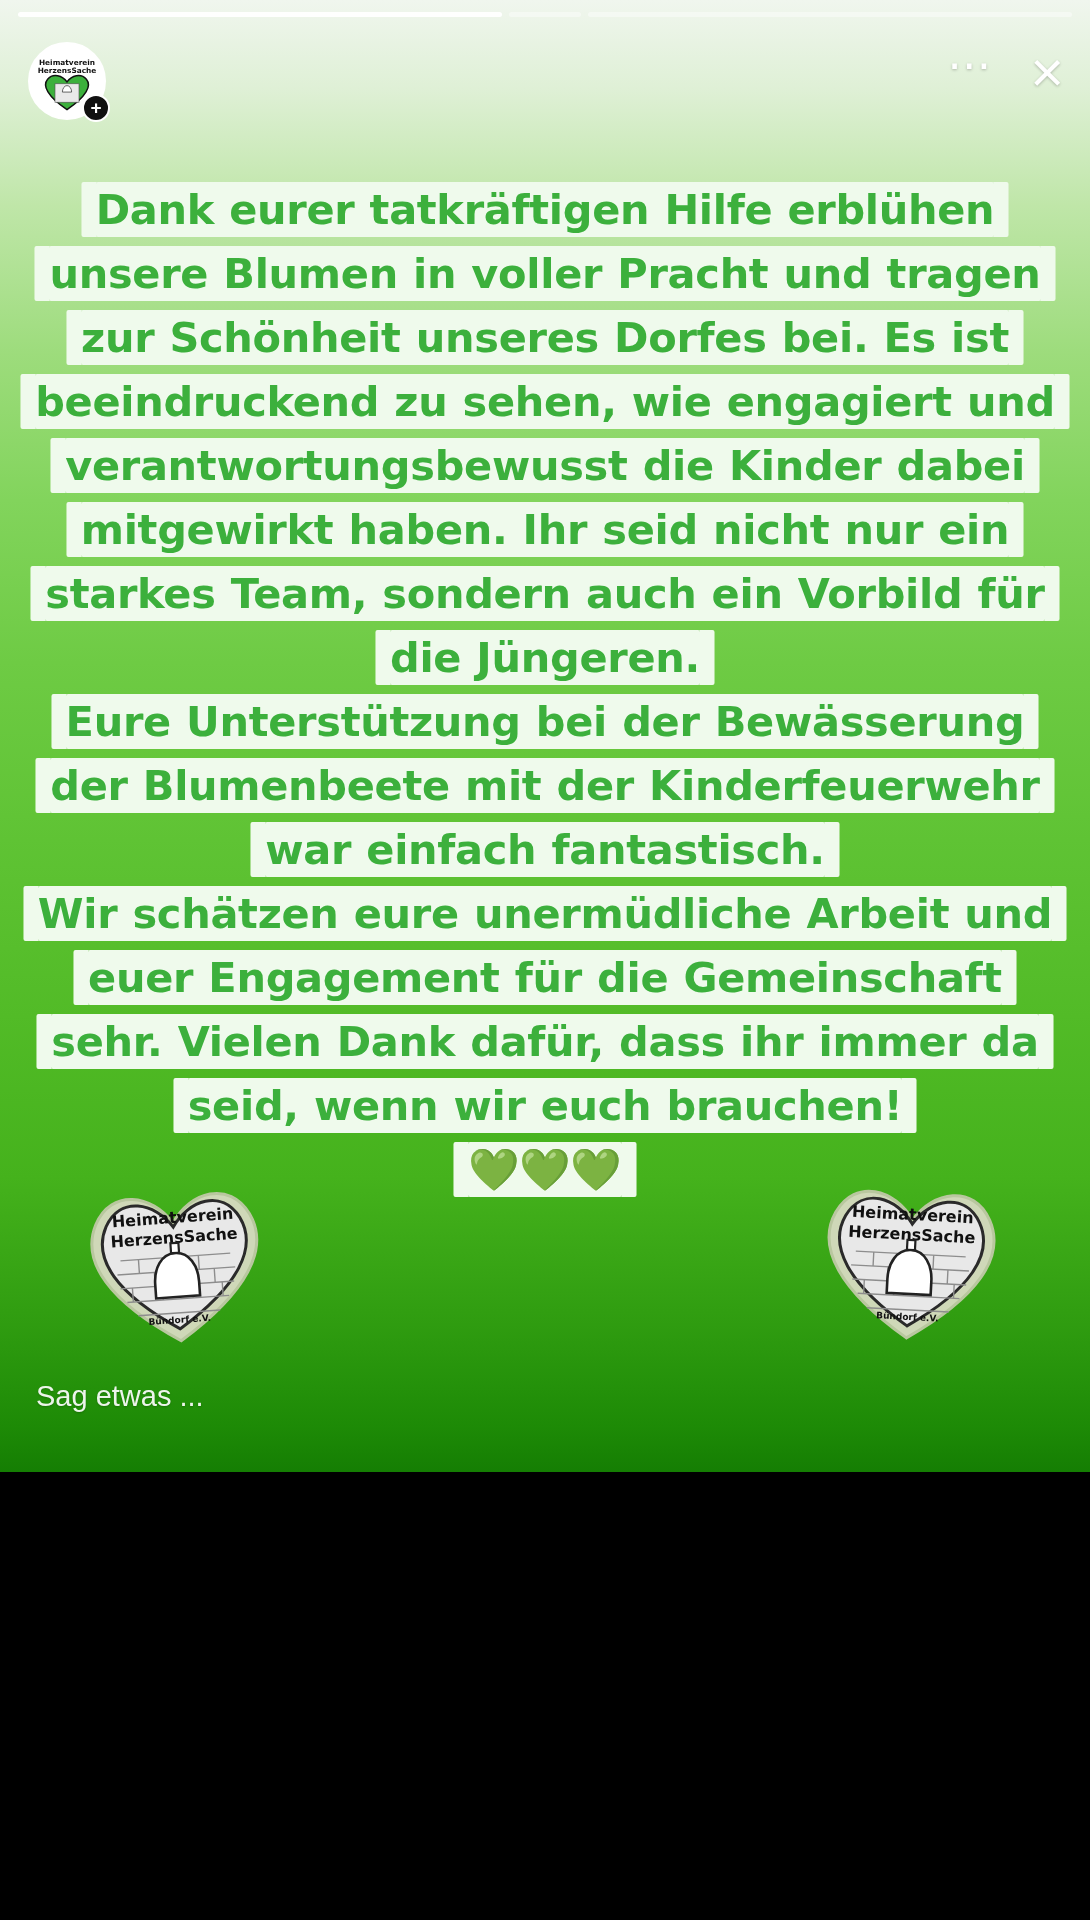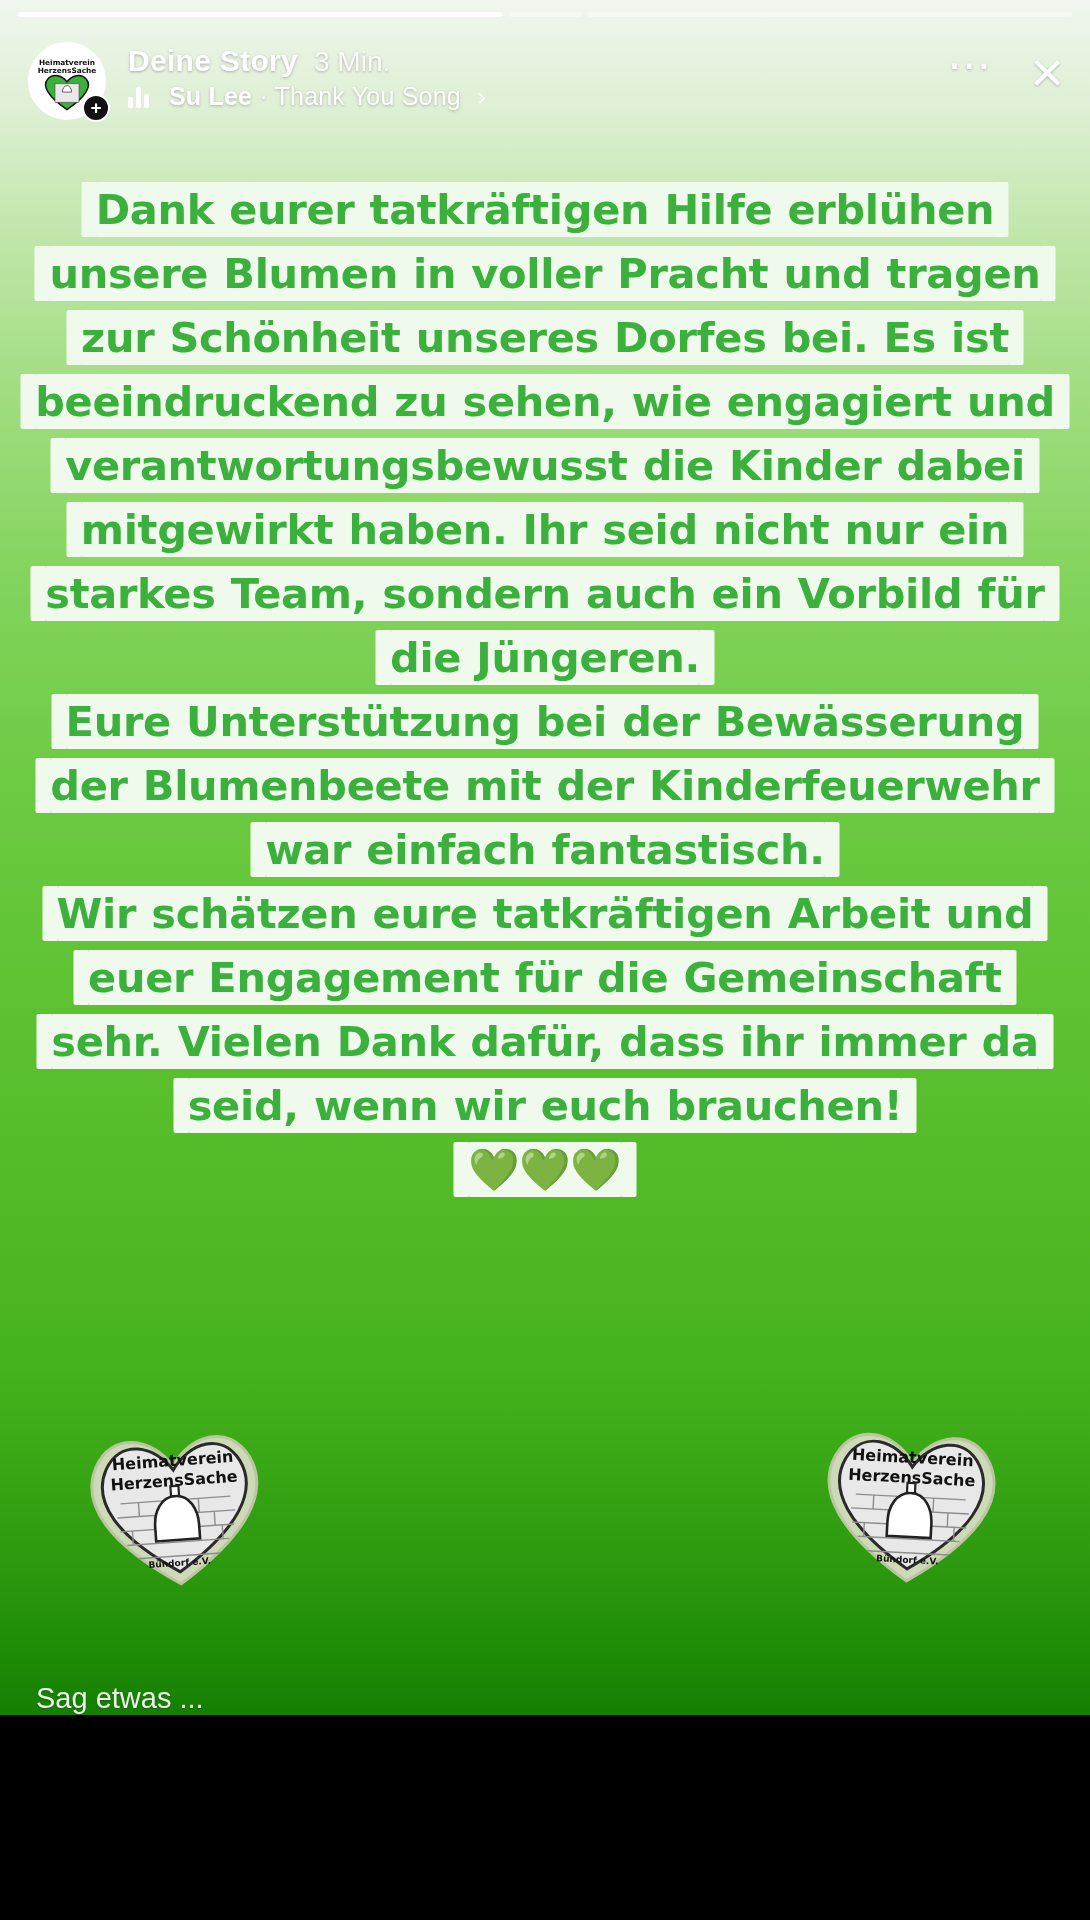--- a/index.html
+++ b/index.html
@@ -6,21 +6,21 @@
   html, body {
     width: 1090px;
     height: 1920px;
     overflow: hidden;
     background: #000;
     font-family: "Liberation Sans", sans-serif;
   }
   #story {
     position: relative;
     width: 1090px;
-    height: 1715px;
+    height: 1472px;
     background: linear-gradient(180deg,
         #f0f6ee 0%,
         #dff0d6 6%,
         #bfe6a8 14%,
         #9ddc7c 24%,
         #82d45c 34%,
         #6ecb44 45%,
         #5fc334 57%,
         #52bb27 69%,
         #45b21c 80%,
@@ -212,21 +212,21 @@
   .sticker.left  { left: 68px;  bottom: 125px; transform: rotate(-4deg); }
   .sticker.right { right: 72px; bottom: 128px; transform: rotate(3deg); }
   .sticker svg { width: 100%; height: 100%; display: block; }
 
   
   .footer {
     position: absolute;
     left: 0; right: 12px; bottom: 0;
     height: 92px;
     display: flex;
-    align-items: flex-end;
+    align-items: flex-start;
     padding: 0 36px;
     z-index: 30;
   }
   .reply-placeholder {
     color: rgba(255,255,255,0.92);
     font-size: 29px;
     text-shadow: 0 1px 2px rgba(0,0,0,0.2);
   }
 </style>
 </head>
@@ -248,50 +248,31 @@
           <text x="39" y="22" font-family="DejaVu Sans" font-size="8" font-weight="bold" fill="#111" text-anchor="middle">Heimatverein</text>
           <text x="39" y="30" font-family="DejaVu Sans" font-size="8" font-weight="bold" fill="#111" text-anchor="middle">HerzensSache</text>
           <path d="M39 70 C 18 56, 12 44, 18 37 C 24 30, 34 33, 39 40 C 44 33, 54 30, 60 37 C 66 44, 60 56, 39 70 Z" fill="#3cb03c" stroke="#111" stroke-width="1.6"></path>
           <rect x="26" y="42" width="26" height="20" fill="#e9e9e9" stroke="#555" stroke-width="0.7"></rect>
           <path d="M39 44 a5 7 0 0 1 5 7 h-10 a5 7 0 0 1 5 -7 z" fill="#fff" stroke="#333" stroke-width="0.8"></path>
         </svg>
       </div>
       <div class="avatar-plus">+</div>
     </div>
 
-    <div class="header-texts">
-      <div class="header-line1">
-        <span class="story-owner">Deine Story</span>
-        <span class="story-time">3 Min.</span>
-      </div>
-      <div class="header-line2">
-        <span class="music-bars">
-            <i></i>
-            <i></i>
-            <i></i>
-          </span>
-        <span class="music-meta">
-          <span class="artist">Su Lee</span>
-          <span>·</span>
-          <span>Thank You Song</span>
-        </span>
-        <span class="music-chevron">›</span>
-      </div>
-    </div>
 
     <div class="header-actions">
       <div class="btn-more">⋯</div>
       <div class="btn-close">×</div>
     </div>
   </div>
 
   <div class="text-block">
     <p><span class="run">Dank eurer tatkräftigen Hilfe erblühen unsere Blumen in voller Pracht und tragen zur Schönheit unseres Dorfes bei. Es ist beeindruckend zu sehen, wie engagiert und verantwortungsbewusst die Kinder dabei mitgewirkt haben. Ihr seid nicht nur ein starkes Team, sondern auch ein Vorbild für die Jüngeren.</span></p>
     <p><span class="run">Eure Unterstützung bei der Bewässerung der Blumenbeete mit der Kinderfeuerwehr war einfach fantastisch.</span></p>
-    <p><span class="run">Wir schätzen eure tatkräftigen Arbeit und euer Engagement für die Gemeinschaft sehr. Vielen Dank dafür, dass ihr immer da seid, wenn wir euch brauchen!</span></p>
+    <p><span class="run">Wir schätzen eure unermüdliche Arbeit und euer Engagement für die Gemeinschaft sehr. Vielen Dank dafür, dass ihr immer da seid, wenn wir euch brauchen!</span></p>
     <p class="hearts-line"><span class="run">💚💚💚</span></p>
   </div>
 
   <div class="sticker left">
     <svg viewBox="0 0 214 190" aria-hidden="true">
       <path d="M107 184 C 38 140, 12 98, 30 62 C 48 27, 88 36, 107 66 C 126 36, 166 27, 184 62 C 202 98, 176 140, 107 184 Z" fill="#cfd8b8" stroke="#b9c79f" stroke-width="3"></path>
       <path d="M107 172 C 46 133, 24 96, 40 65 C 56 35, 90 44, 107 70 C 124 44, 158 35, 174 65 C 190 96, 168 133, 107 172 Z" fill="#e8e8e8" stroke="#2a2a2a" stroke-width="3"></path>
       <text x="107" y="66" font-family="DejaVu Sans" font-size="16" font-weight="bold" fill="#111" text-anchor="middle">Heimatverein</text>
       <text x="107" y="86" font-family="DejaVu Sans" font-size="16" font-weight="bold" fill="#111" text-anchor="middle">HerzensSache</text>
       <g stroke="#8d8d8d" stroke-width="1.4" fill="none">

